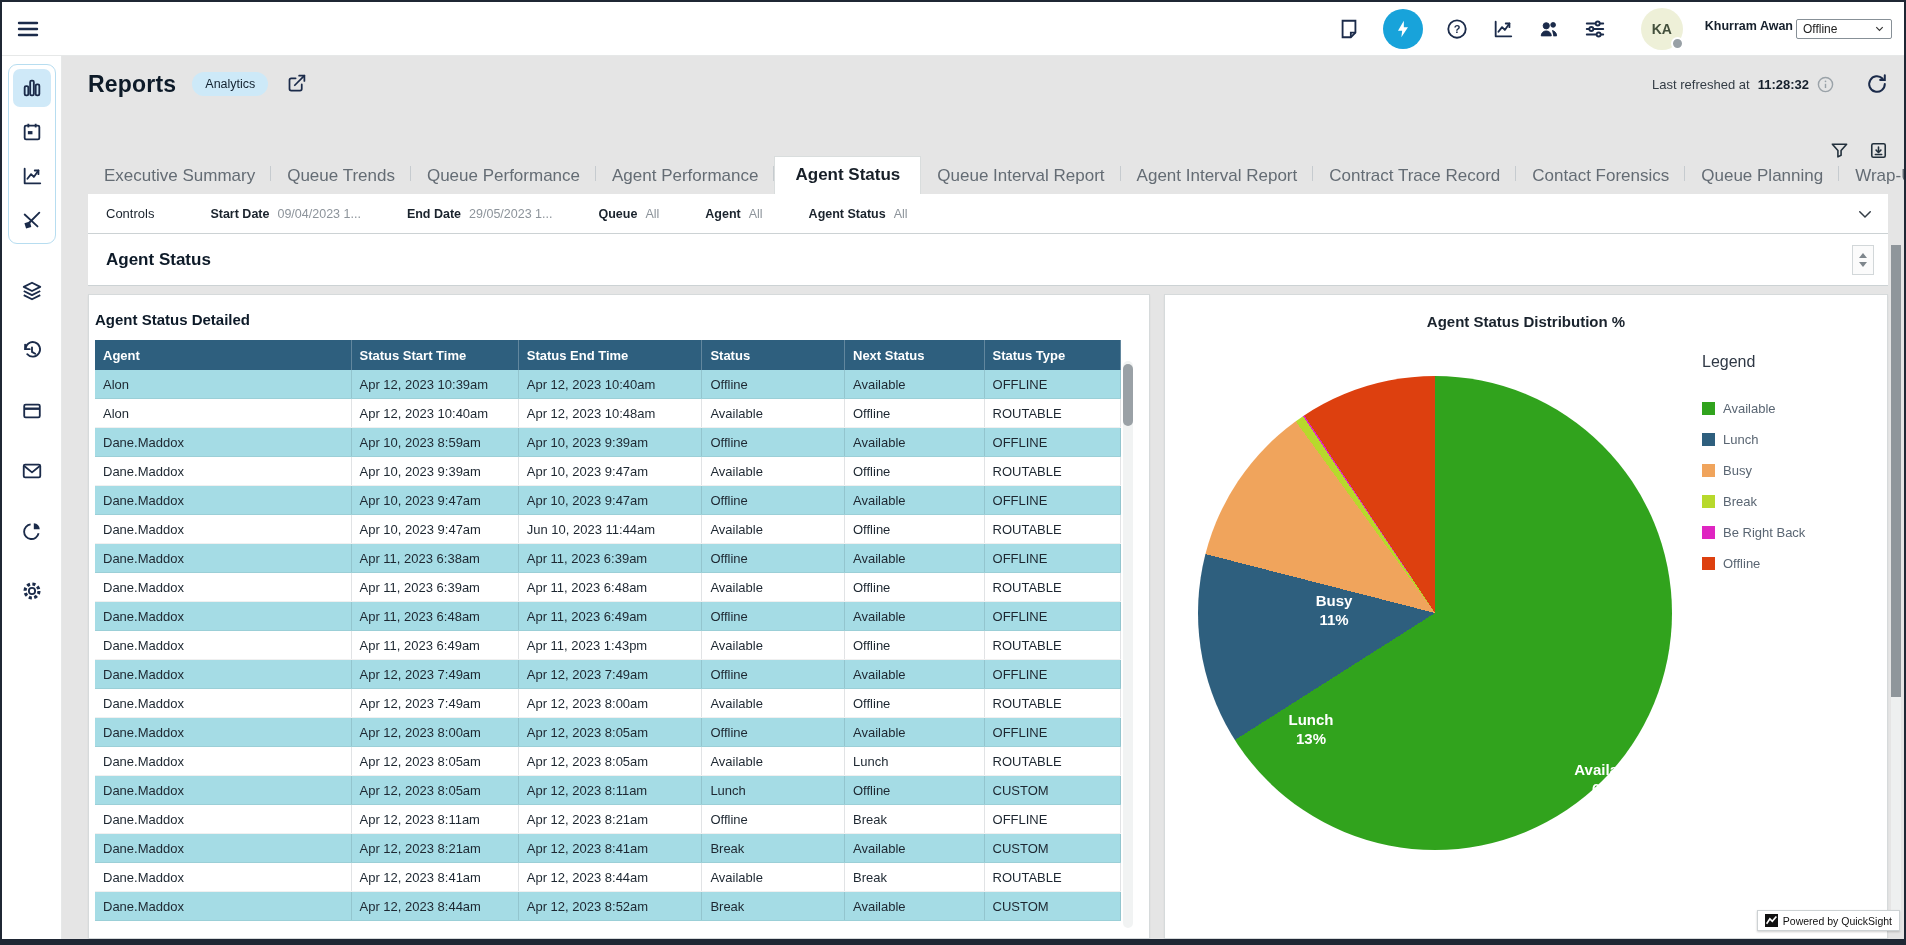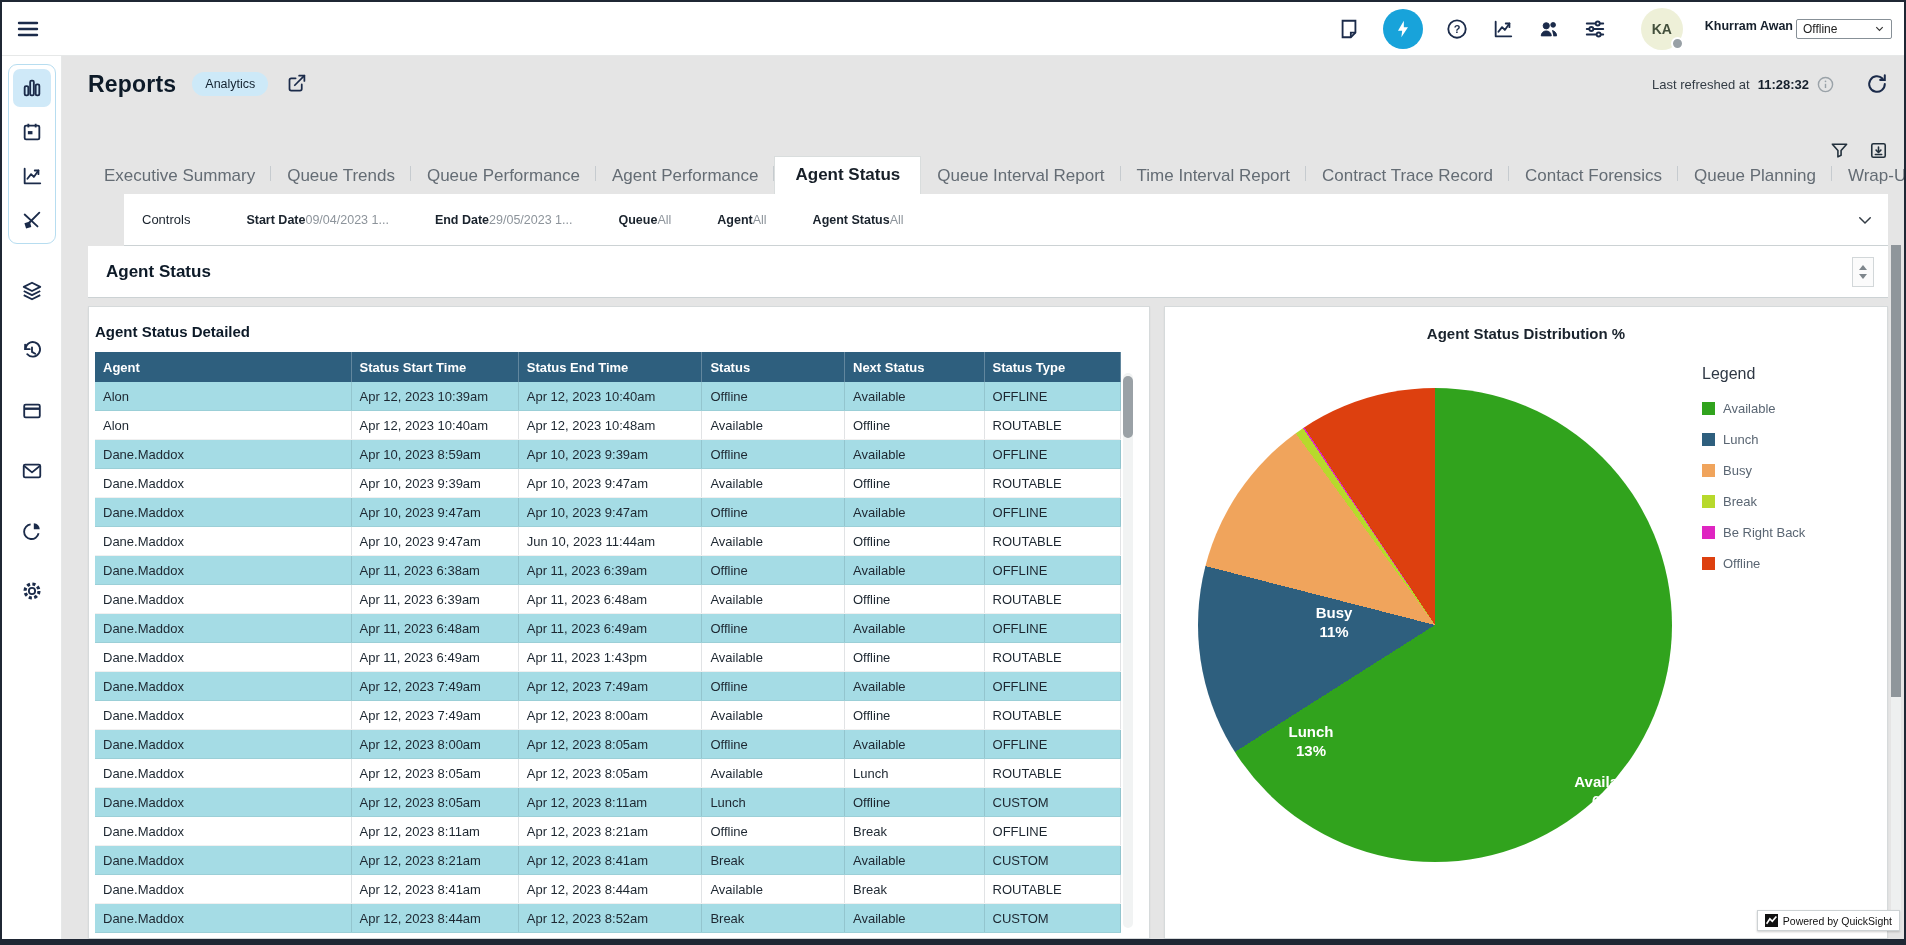--- a/index.html
+++ b/index.html
@@ -44,24 +44,24 @@
   
   .util-row { height:52px; display:flex; align-items:flex-end; justify-content:flex-end; gap:20px; padding-bottom:4px; flex:0 0 auto; }
   .util-icon { width:19px; height:19px; cursor:pointer; }
   .tabs { height:30px; display:flex; align-items:flex-end; flex:0 0 auto; padding-left:0; }
   .tab { position:relative; font-size:17px; color:#646c74; padding:7px 16px 8px; white-space:nowrap; cursor:pointer; }
   .tab::after { content:""; position:absolute; right:0; top:7px; height:15px; width:1px; background:#c6cbcf; }
   .tab.active { background:#fff; border:1px solid #d9dddd; border-bottom:none; font-weight:bold; color:#171f28; padding:8px 20px 9px; }
   .tab.active::after { display:none; }
 
   
-  .controls-row { background:#fff; height:52px; border-bottom:1px solid #ccd2d4; display:flex; align-items:center; font-size:12.5px; padding-left:18px; flex:0 0 auto;margin-left:36px; }
+  .controls-row { background:#fff; height:40px; border-bottom:1px solid #ccd2d4; display:flex; align-items:center; font-size:12.5px; padding-left:18px; flex:0 0 auto; }
   .controls-label { color:#1a232d; margin-right:56px; font-size:13px; }
   .filters { display:flex; gap:46px; }
-  .filter { display:flex; gap:0; align-items:center; cursor:pointer; }
+  .filter { display:flex; gap:8px; align-items:center; cursor:pointer; }
   .filter .flabel { font-weight:bold; color:#1a232d; }
   .filter .fvalue { color:#8d949b; }
   .controls-chevron { margin-left:auto; margin-right:14px; width:18px; height:18px; cursor:pointer; }
 
   
   .section-bar { background:#fff; height:52px; border-bottom:1px solid #ccd2d4; display:flex; align-items:center; padding:0 14px 0 18px; flex:0 0 auto; }
   .section-title { font-size:17px; font-weight:bold; color:#0d1a28; }
   .stepper { margin-left:auto; width:22px; height:30px; border:1px solid #d2d7d9; background:#fbfbfb; display:flex; flex-direction:column; align-items:center; justify-content:center; gap:4px; cursor:pointer; }
   .stepper .up { width:0; height:0; border-left:4px solid transparent; border-right:4px solid transparent; border-bottom:5px solid #7e868c; }
   .stepper .down { width:0; height:0; border-left:4px solid transparent; border-right:4px solid transparent; border-top:5px solid #7e868c; }
@@ -86,21 +86,21 @@
   .table-scrollbar .thumb { width:10px; height:62px; margin-top:3px; border-radius:5px; background:#9aa1a6; cursor:grab; }
 
   
   .chart-title { position:absolute; top:18px; left:0; width:100%; text-align:center; font-size:15px; font-weight:bold; color:#1a232d; }
   .pie { position:absolute; left:33px; top:81px; width:474px; height:474px; border-radius:50%; cursor:pointer; }
   .ann { position:absolute; transform:translate(-50%,-50%); text-align:center; color:#fff; font-weight:bold; font-size:15px; line-height:1.25; pointer-events:none; }
   .ann-busy { left:169px; top:316px; }
   .ann-lunch { left:146px; top:435px; }
   .ann-available { left:442px; top:485px; }
   .legend { position:absolute; left:537px; top:58px; }
-  .legend-title { font-size:16px; color:#2f3845; margin-bottom:18px; }
+  .legend-title { font-size:16px; color:#2f3845; margin-bottom:30px; }
   .legend-items { display:flex; flex-direction:column; gap:16px; }
   .legend-item { display:flex; align-items:center; gap:8px; font-size:13px; color:#5a6673; cursor:pointer; }
   .swatch { width:13px; height:13px; flex:0 0 auto; }
   .caption { position:absolute; left:0; bottom:10px; width:560px; text-align:center; font-size:14px; color:#39424c; }
 
   
   .vscroll { position:absolute; right:3px; top:243px; bottom:8px; width:10px; background:#eef0f0; }
   .vscroll .thumb { width:10px; height:452px; background:#8f969b; cursor:grab; }
   .qs-badge { position:absolute; right:4px; bottom:8px; background:#fff; border:1px solid #cdd2d4; box-shadow:0 1px 2px rgba(0,0,0,.2); display:flex; align-items:center; gap:5px; padding:3px 7px; font-size:10.5px; color:#111; cursor:pointer; }
 </style>
@@ -306,21 +306,21 @@
           <div class="tab"><span>Queue Trends</span></div>
 
           <div class="tab"><span>Queue Performance</span></div>
 
           <div class="tab"><span>Agent Performance</span></div>
 
           <div class="tab active"><span>Agent Status</span></div>
 
           <div class="tab"><span>Queue Interval Report</span></div>
 
-          <div class="tab"><span>Time Interval Report</span></div>
+          <div class="tab"><span>Agent Interval Report</span></div>
 
           <div class="tab"><span>Contract Trace Record</span></div>
 
           <div class="tab"><span>Contact Forensics</span></div>
 
           <div class="tab"><span>Queue Planning</span></div>
 
           <div class="tab"><span>Wrap-Up Performance</span></div>
         </div>
 

